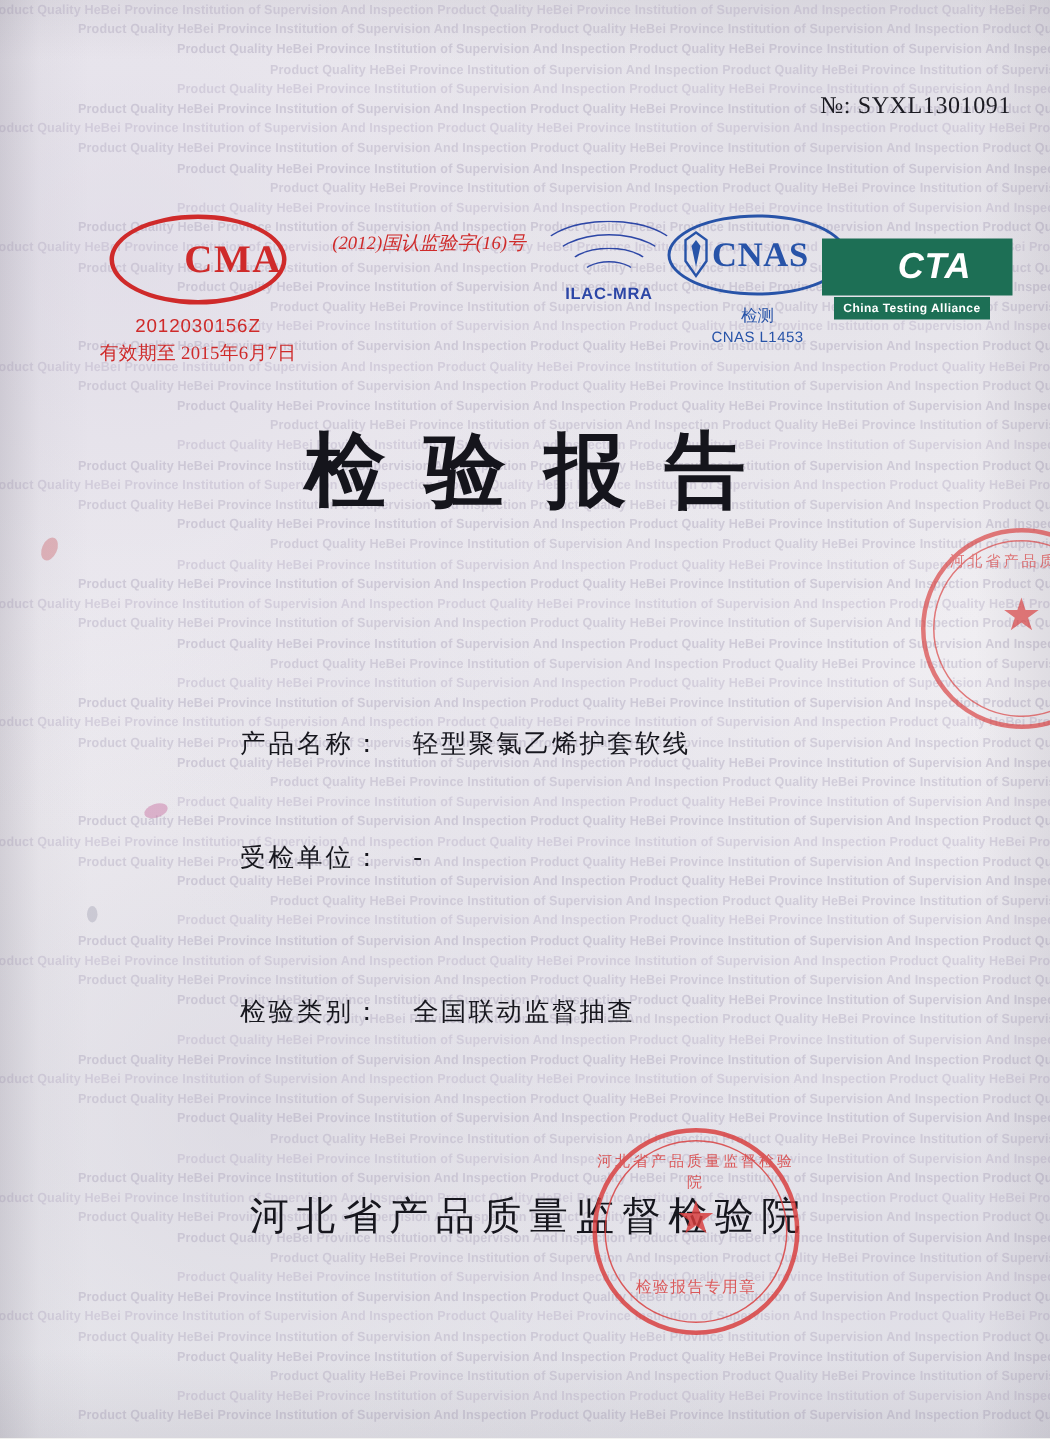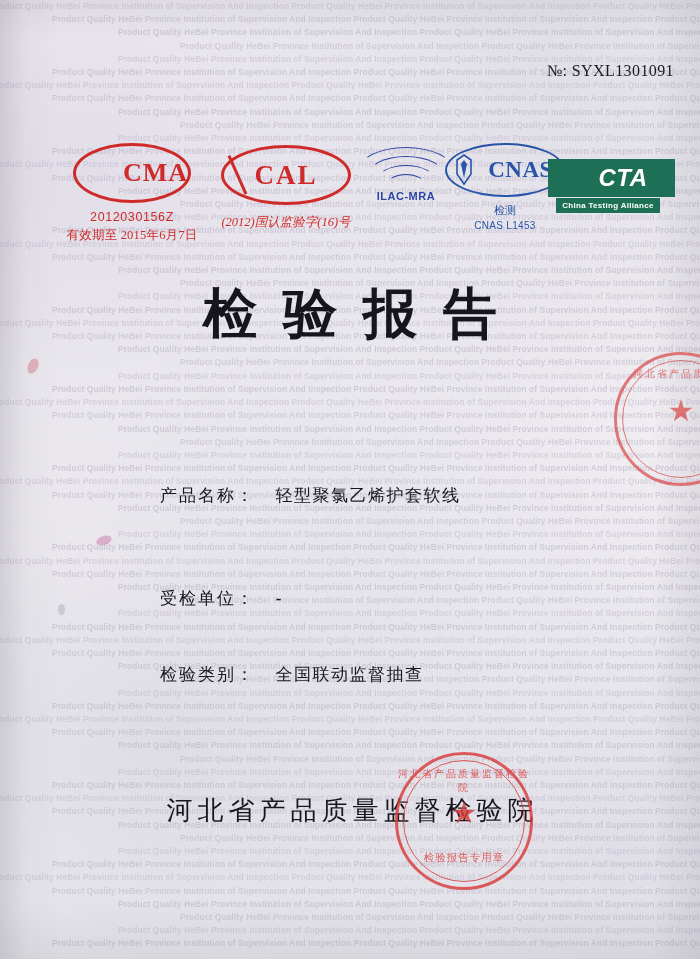--- a/index.html
+++ b/index.html
@@ -205,21 +205,21 @@
     justify-content: center;
     position: relative;
     overflow: hidden;
   }
   .cnas-text {
     font-family: "Liberation Serif", serif;
     font-weight: 700;
     font-size: 23px;
     color: #2753a8;
     letter-spacing: 0.5px;
-    padding-left: 31px;
+    padding-left: 4px;
     text-align: center;
   }
   .cnas-mark {
     position: absolute;
     left: 8px;
     top: 9px;
     width: 18px;
     height: 32px;
   }
   .cnas-sub1 {
@@ -292,21 +292,21 @@
     left: 160px;
     font-family: "DejaVu Sans", sans-serif;
     font-size: 17px;
     color: #17171e;
     letter-spacing: 1px;
     white-space: nowrap;
   }
   .field-label { letter-spacing: 2px; }
   .field-value { margin-left: 14px; letter-spacing: 1.5px; }
   #row-product { top: 484px; }
-  #row-client { top: 587px; }
+  #row-client { top: 560px; }
   #row-category { top: 663px; }
 
   
   #institution {
     position: absolute;
     left: 0;
     top: 793px;
     width: 700px;
     text-align: center;
     font-family: "DejaVu Sans", sans-serif;
@@ -481,24 +481,20 @@
 
     <div class="logo-block" id="logo-cma">
       <div class="cma-oval">
         <span class="cma-text">CMA</span>
       </div>
       <div class="cma-sub1">2012030156Z</div>
       <div class="cma-sub2">有效期至 2015年6月7日</div>
     </div>
 
     <div class="logo-block" id="logo-cal">
-      <div class="cal-oval">
-        <span class="cal-slash"></span>
-        <span class="cal-text">CAL</span>
-      </div>
       <div class="cal-sub">(2012)国认监验字(16)号</div>
     </div>
 
     <div class="logo-block" id="logo-ilac">
       <div class="ilac-wrap">
         <div class="ilac-arc" style="width:96px;height:48px;top:0;"></div>
         <div class="ilac-arc" style="width:76px;height:38px;top:9px;"></div>
         <div class="ilac-arc" style="width:56px;height:28px;top:18px;"></div>
         <div class="ilac-arc" style="width:36px;height:18px;top:27px;"></div>
         <div class="ilac-label">ILAC-MRA</div>

